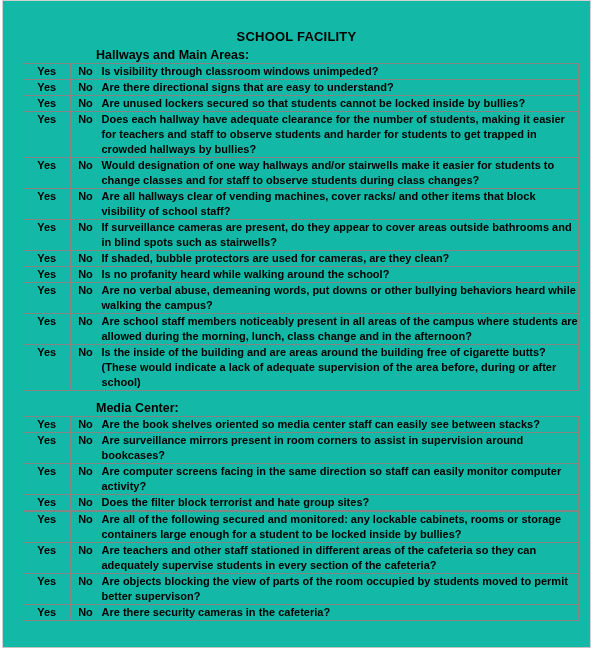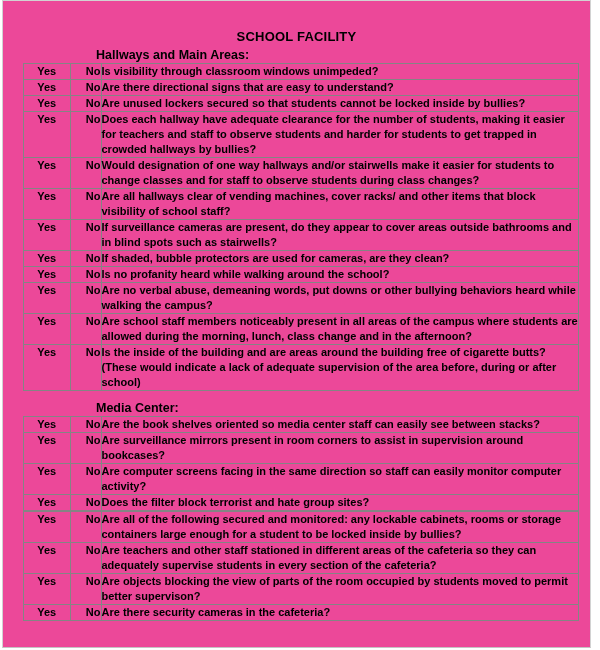--- a/index.html
+++ b/index.html
@@ -10,21 +10,21 @@
     color: #000000;
     overflow: hidden;
   }
   .page {
     position: relative;
     width: 589px;
     height: 648px;
     margin-left: 2px;
     border: 1px solid #d2d2d2;
     border-bottom-color: #c4c4c4;
-    background: #ec4899;
+    background: #14b8a6;
     padding-top: 28px;
     overflow: hidden;
   }
   .doc-title {
     text-align: center;
     font-weight: bold;
     font-size: 13px;
     line-height: 16px;
     margin-bottom: 2px;
     letter-spacing: 0.2px;
@@ -46,21 +46,21 @@
     font-weight: bold;
   }
   table.checklist td {
     border: 1px solid #848484;
     font-size: 11px;
     line-height: 15px;
     vertical-align: top;
     padding: 0;
   }
   td.yes-cell { width: 45px; text-align: center; }
-  td.no-cell  { width: 30px; text-align: right; }
+  td.no-cell  { width: 30px; text-align: center; }
   td.question-cell { width: 462px; padding-left: 5px; padding-right: 4px; }
 </style>
 </head>
 <body>
 
 <div class="page">
   <div class="doc-title">SCHOOL FACILITY</div>
 
   <div id="sections-host">
   <div class="section">

